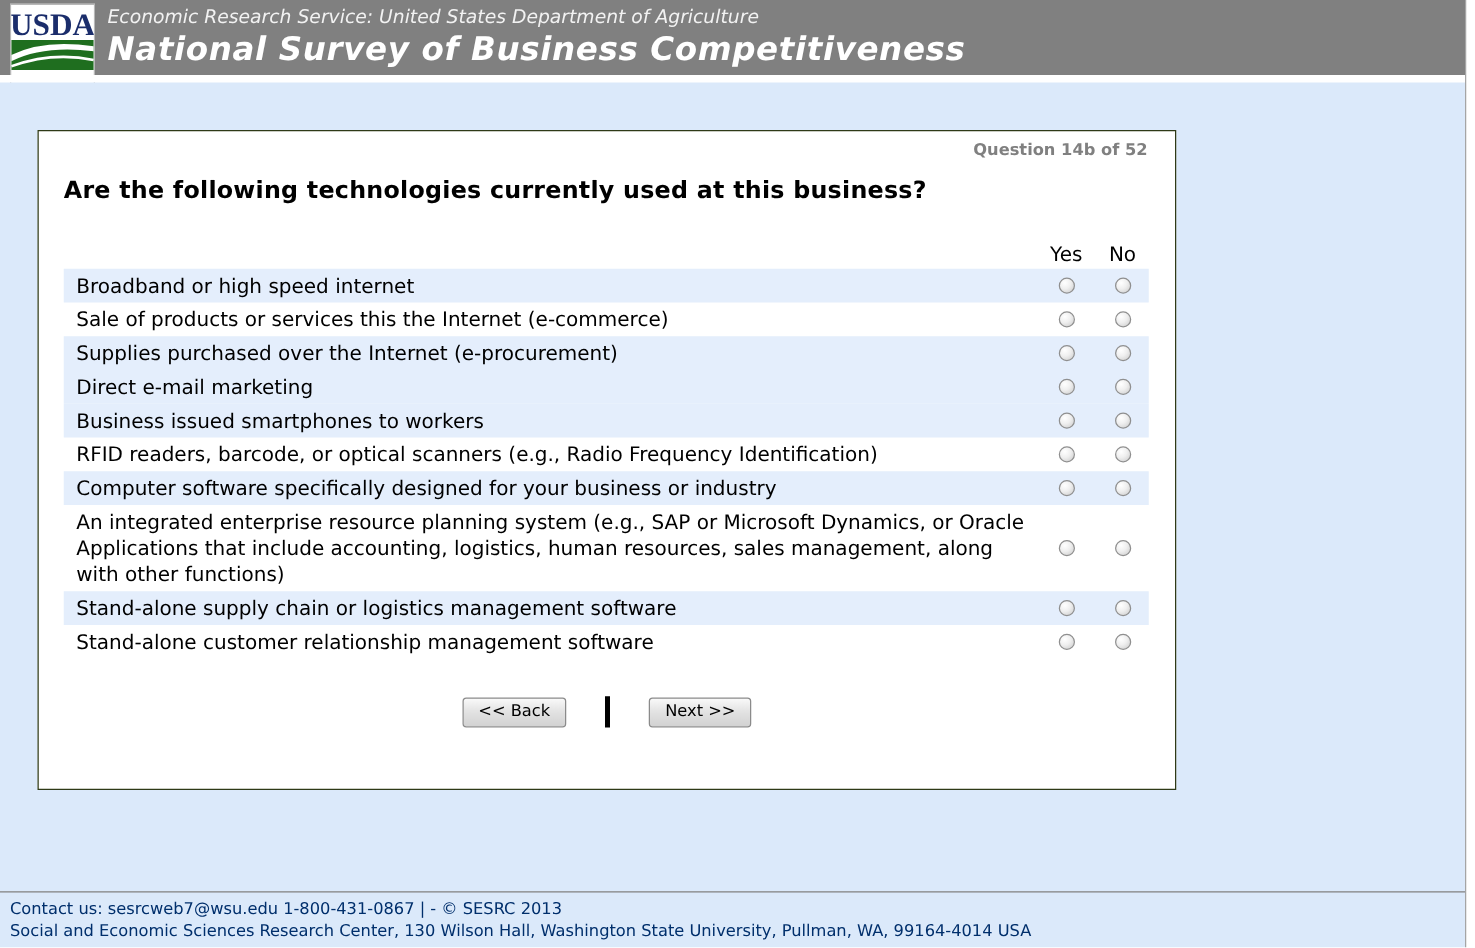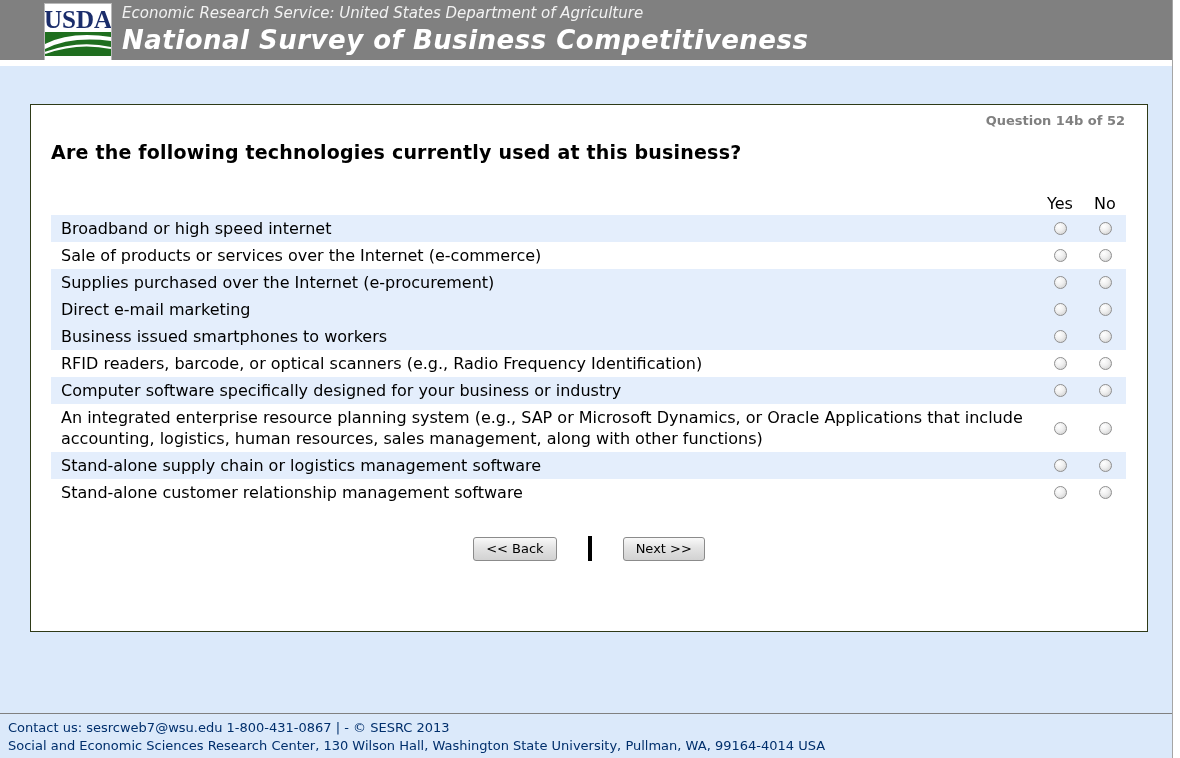--- a/index.html
+++ b/index.html
@@ -16,37 +16,36 @@
   }
 
   
   .header {
     height: 60px; background: #808080; flex: 0 0 auto;
     display: flex; align-items: flex-start; padding: 3px 0 0 8px;
   }
   .logo-box {
     width: 68px; height: 66px; background: #ffffff; flex: 0 0 auto;
     border: 1px solid #b8b8b8;
-    margin-left: 36px;
   }
   .header-titles { margin-left: 10px; color: #ffffff; overflow: hidden; }
   .agency-line {
     font-style: italic; font-size: 15px; color: #f2f2f2;
     margin-top: 1px; white-space: nowrap;
   }
   .survey-title {
     font-style: italic; font-weight: bold; font-size: 26px; color: #ffffff;
     margin-top: 3px; white-space: nowrap; letter-spacing: 0.5px;
   }
 
   
   .gap { height: 6px; background: #ffffff; flex: 0 0 auto; }
   .main-region { background: #dbe9fa; flex: 1 1 auto; overflow: hidden; }
   .question-box {
-    width: 1118px; margin: 38px 0 0 30px; background: #ffffff;
+    width: 911px; margin: 38px 0 0 30px; background: #ffffff;
     border: 1px solid #2e3a17; min-height: 528px;
     padding: 8px 20px 16px 20px; position: relative;
   }
   .question-counter {
     text-align: right; font-size: 13px; font-weight: bold; color: #808080;
     padding-right: 2px;
   }
   .question-title {
     font-size: 19px; font-weight: bold; color: #000000;
     margin: 13px 0 0 0; letter-spacing: 0.2px;
@@ -128,21 +127,21 @@
             <div class="grid-row alt">
     <div class="row-label">Broadband or high speed internet</div>
     <div class="cell-yes">
       <span class="radio"></span>
     </div>
     <div class="cell-no">
       <span class="radio"></span>
     </div>
   </div>
             <div class="grid-row">
-    <div class="row-label">Sale of products or services over the Internet (e-commerce)</div>
+    <div class="row-label">Sale of products or services this the Internet (e-commerce)</div>
     <div class="cell-yes">
       <span class="radio"></span>
     </div>
     <div class="cell-no">
       <span class="radio"></span>
     </div>
   </div>
             <div class="grid-row alt">
     <div class="row-label">Supplies purchased over the Internet (e-procurement)</div>
     <div class="cell-yes">

